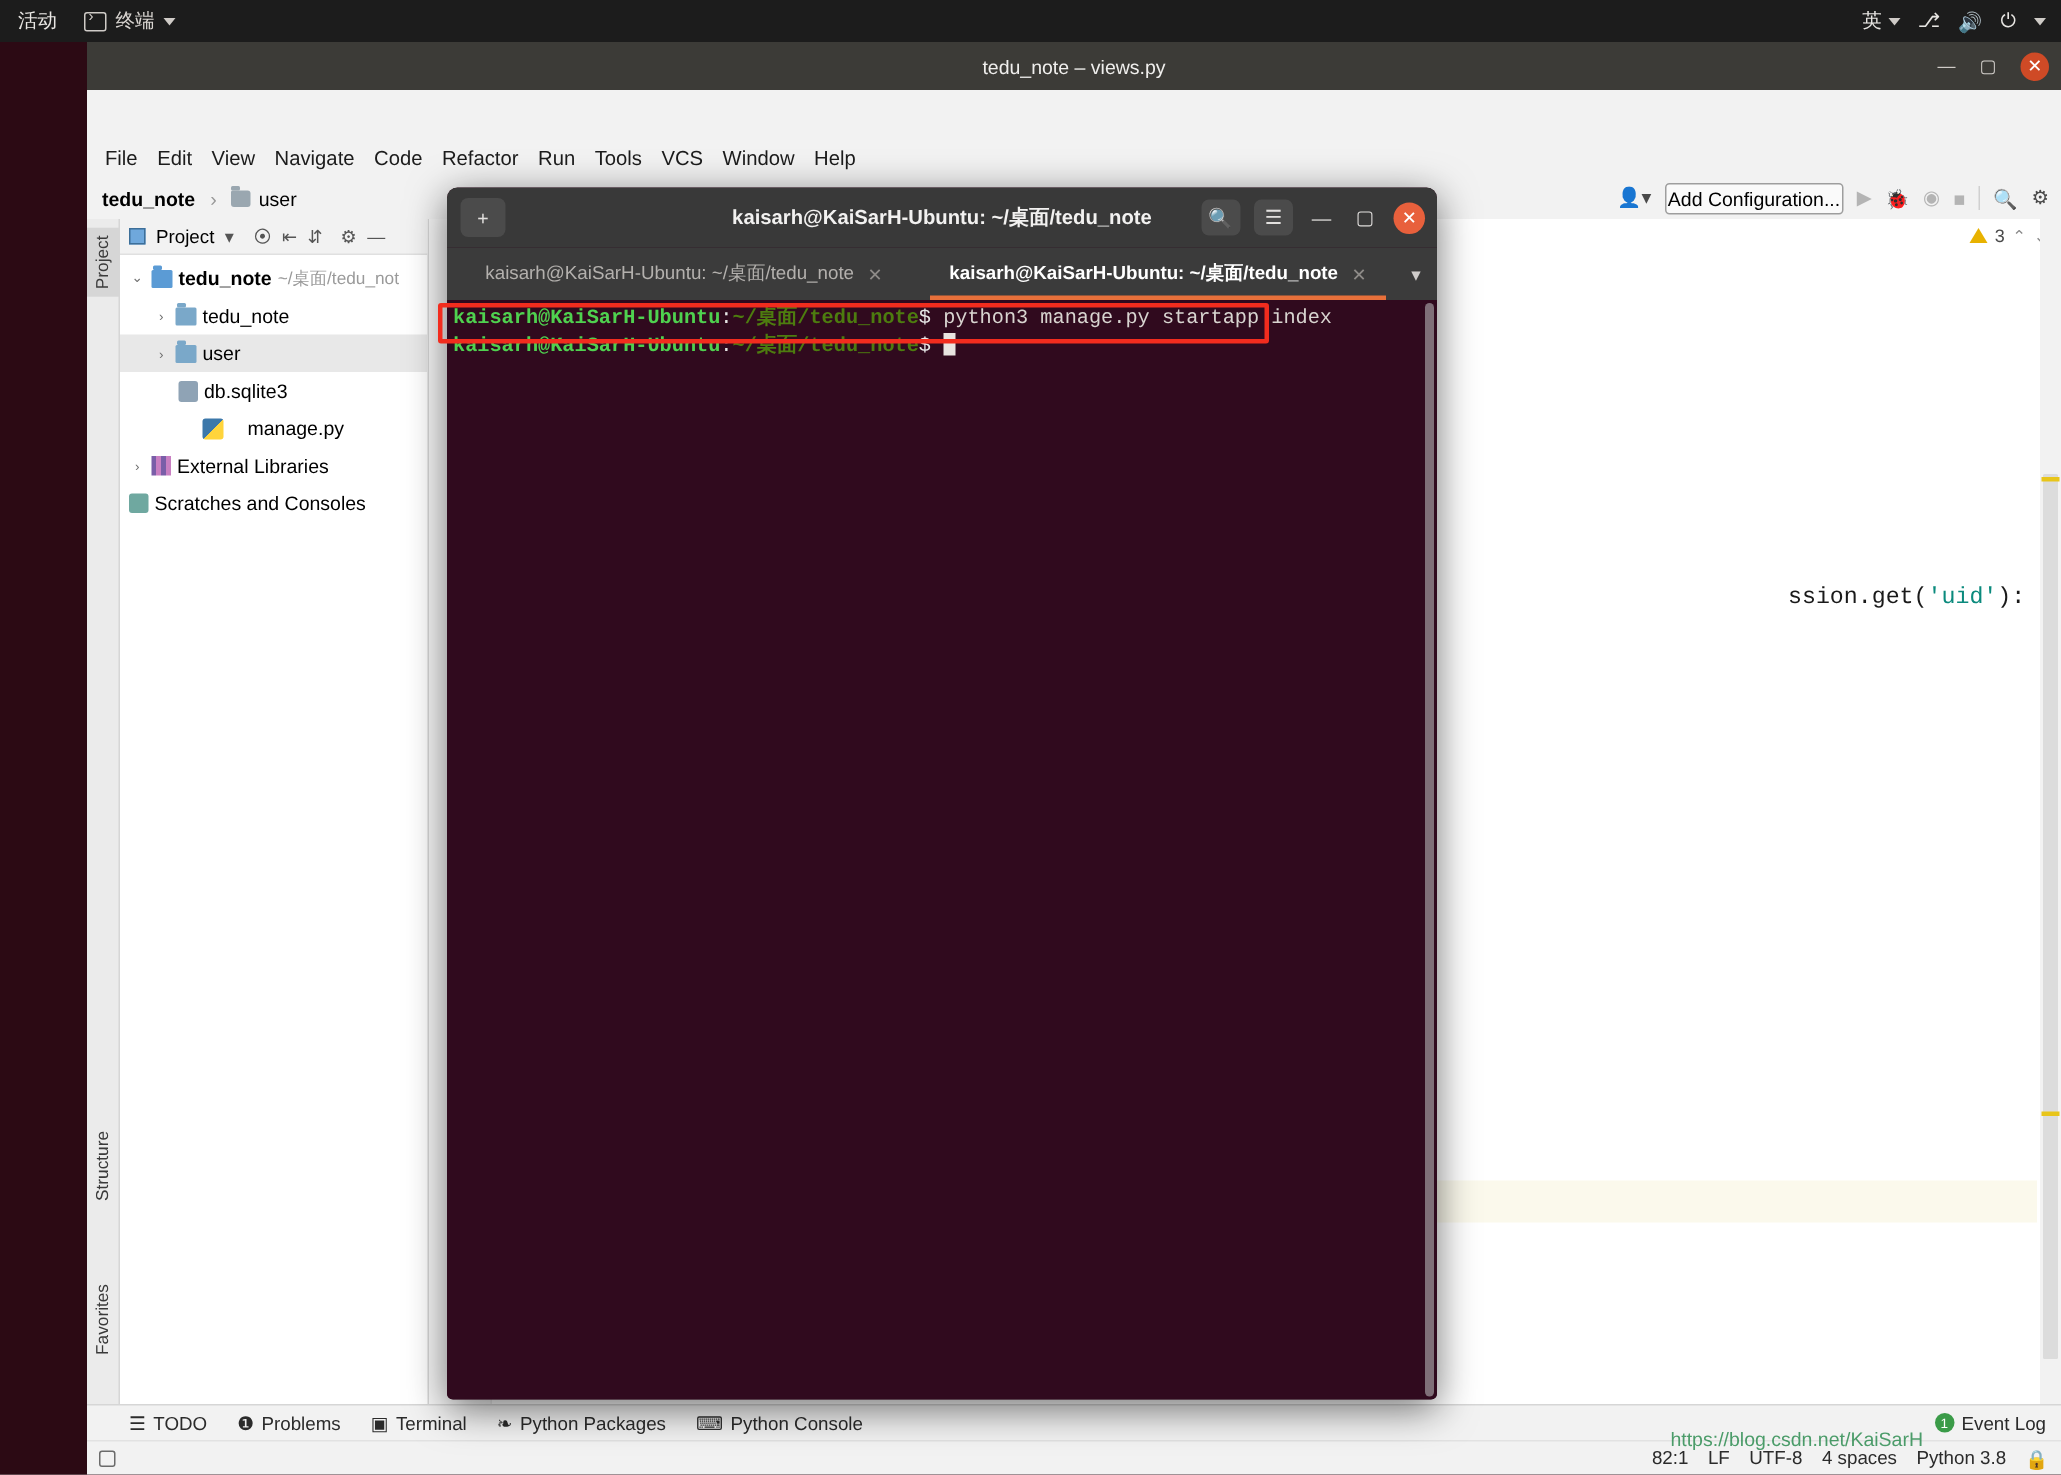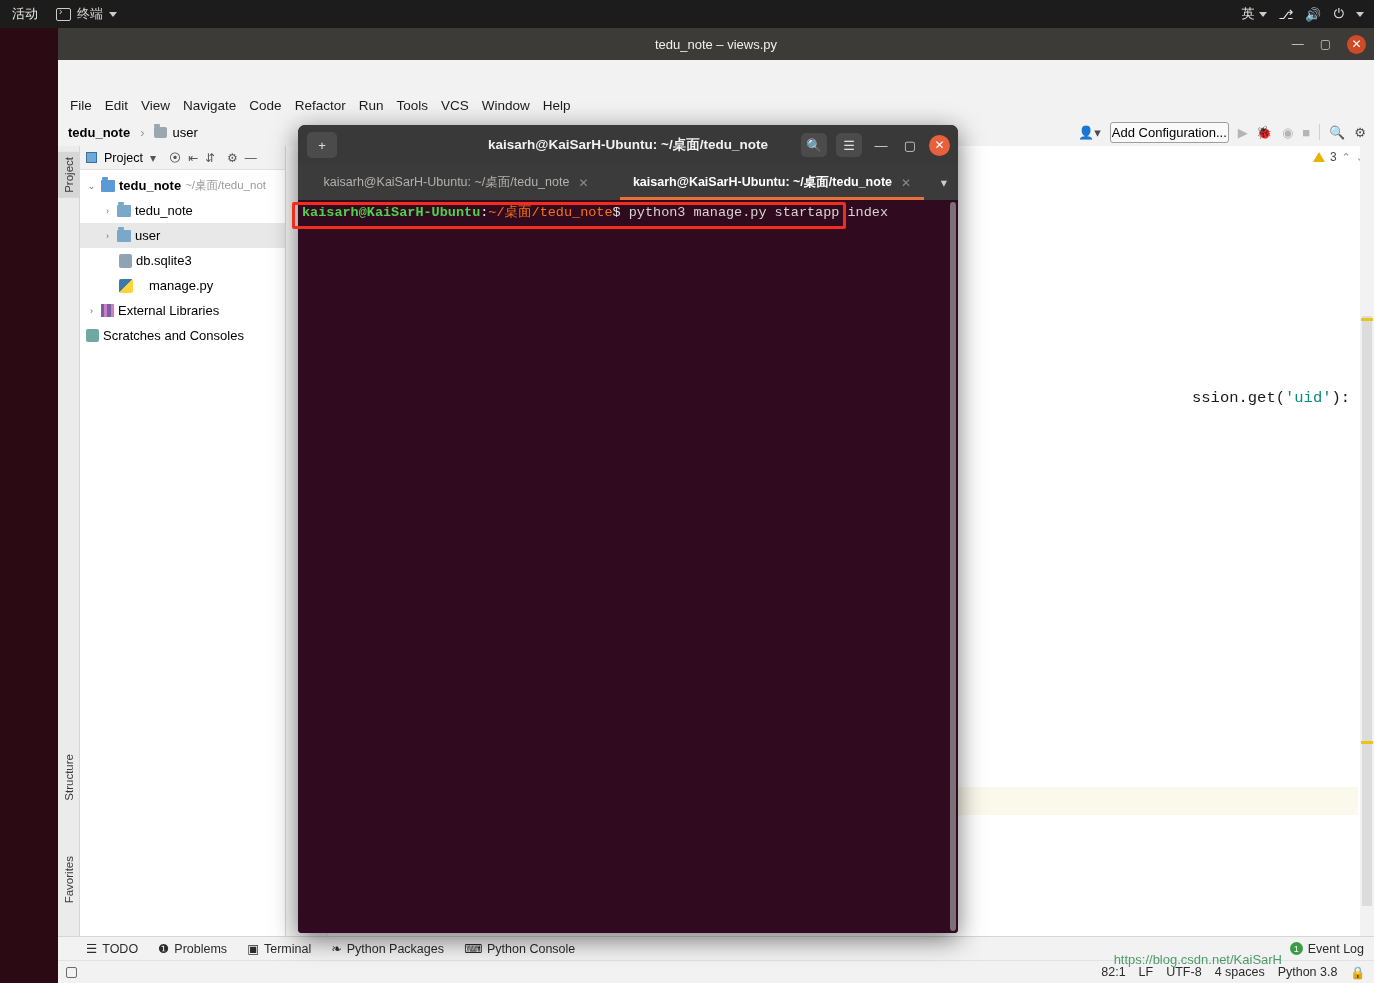--- a/index.html
+++ b/index.html
@@ -162,21 +162,21 @@
   .t-tab{flex:1;display:flex;align-items:center;justify-content:center;gap:9px;
     color:#b3b0ad;position:relative;}
   .t-tab.active{color:#ffffff;font-weight:bold;}
   .t-tab.active:after{content:"";position:absolute;left:6px;right:6px;bottom:0;height:3px;background:#e8703a;}
   .t-x{color:#8e8b88;font-size:12px;}
   #t-tabs .tdrop{width:28px;display:flex;align-items:center;justify-content:center;color:#cfcccA;}
   #t-body{flex:1;background:#300a1e;position:relative;padding:4px 0 0 4px;
     font-family:"Liberation Mono","DejaVu Sans Mono",monospace;font-size:13.5px;line-height:18px;}
   .prompt-user{color:#4fd14f;font-weight:bold;}
   .prompt-colon{color:#e6e6e6;}
-  .prompt-path{color:#f97316;font-weight:normal;margin-top:38px;}
+  .prompt-path{color:#4d7c0f;font-weight:bold;margin-top:38px;}
   .prompt-dollar{color:#e6e6e6;}
   .cmd{color:#d8d4d0;}
   .cursor{display:inline-block;width:8px;height:15px;background:#e8e4e0;vertical-align:-3px;}
   #t-scroll{position:absolute;right:2px;top:2px;bottom:2px;width:6px;background:#7f6f78;border-radius:3px;}
   #red-box{position:absolute;left:292px;top:202px;width:554px;height:27px;
     border:3px solid #f22c1e;border-radius:2px;pointer-events:none;z-index:40;}
   #watermark{position:absolute;right:92px;bottom:16px;color:#15803d;font-size:13px;opacity:.75;}
 </style>
 </head>
 <body>
@@ -292,21 +292,21 @@
           </div>
           <div class="node sel" style="padding-left:22px;">
             <span class="arrow">›</span>
             <span class="fico mod"></span>
             <span>user</span>
           </div>
           <div class="node" style="padding-left:39px;">
             <span class="dbico"></span>
             <span>db.sqlite3</span>
           </div>
-          <div class="node" style="padding-left:39px;gap:16px;">
+          <div class="node" style="padding-left:55px;gap:16px;">
             <span class="pyico"></span>
             <span>manage.py</span>
           </div>
           <div class="node" style="padding-left:6px;">
             <span class="arrow">›</span>
             <span class="libico"></span>
             <span>External Libraries</span>
           </div>
           <div class="node" style="">
             <span class="scrico"></span>
@@ -416,20 +416,23 @@
       <span class="t-tab active">
         <span>kaisarh@KaiSarH-Ubuntu: ~/桌面/tedu_note</span>
         <span class="t-x">✕</span>
       </span>
       <span class="tdrop">▾</span>
     </div>
     <div id="t-body">
       <div>
         <span class="prompt-user">kaisarh@KaiSarH-Ubuntu</span><span class="prompt-colon">:</span><span class="prompt-path">~/桌面/tedu_note</span><span class="prompt-dollar">$ </span><span class="cmd">python3 manage.py startapp index</span>
       </div>
+      <div>
+        <span class="prompt-user">kaisarh@KaiSarH-Ubuntu</span><span class="prompt-colon">:</span><span class="prompt-path">~/桌面/tedu_note</span><span class="prompt-dollar">$ </span><span class="cursor"></span>
+      </div>
       <div id="t-scroll"></div>
     </div>
   </div>
 
   <div id="red-box"></div>
 
   <div id="watermark">https://blog.csdn.net/KaiSarH</div>
 </div>
 
 </body></html>

